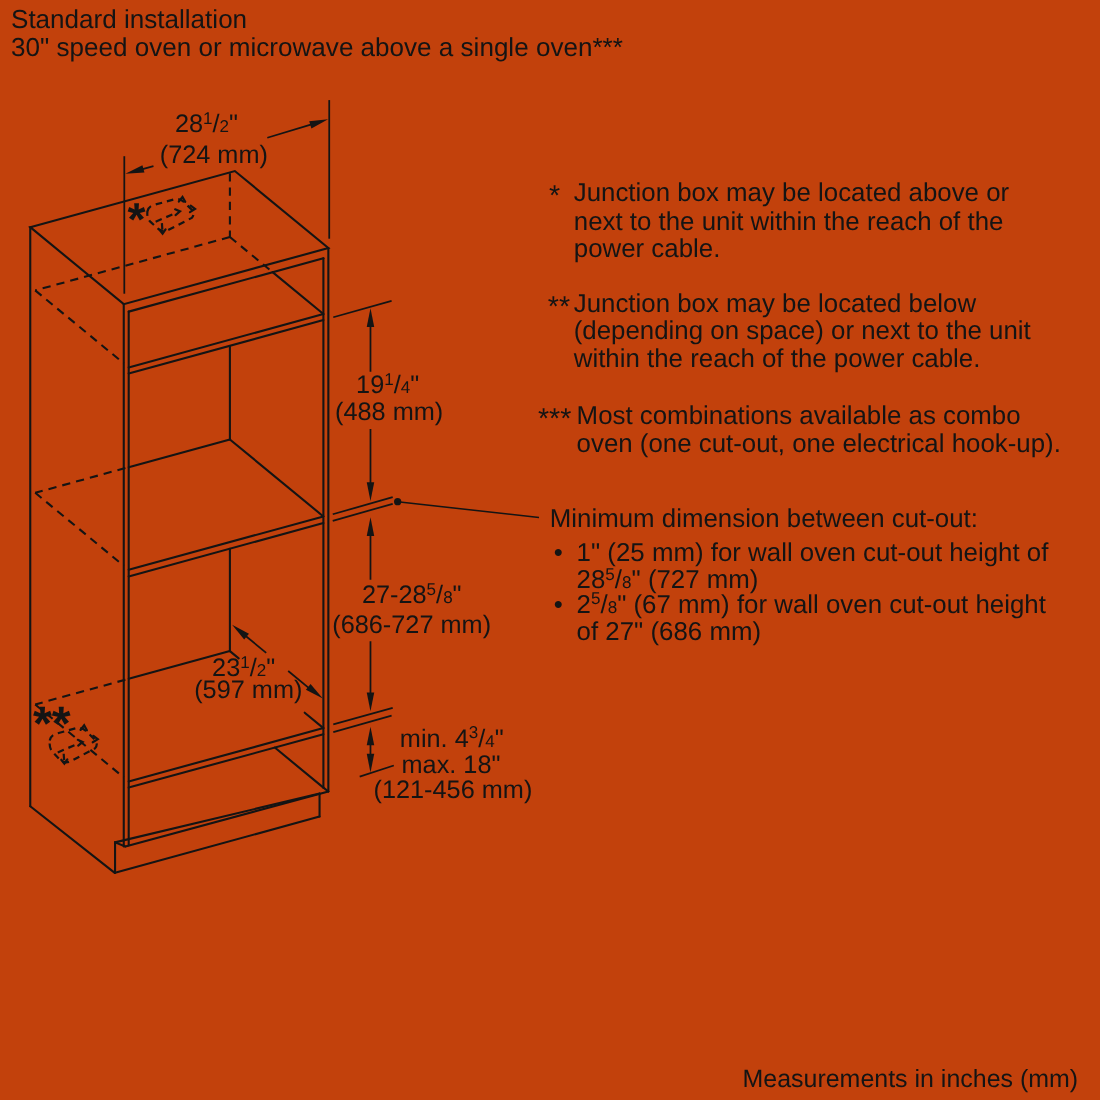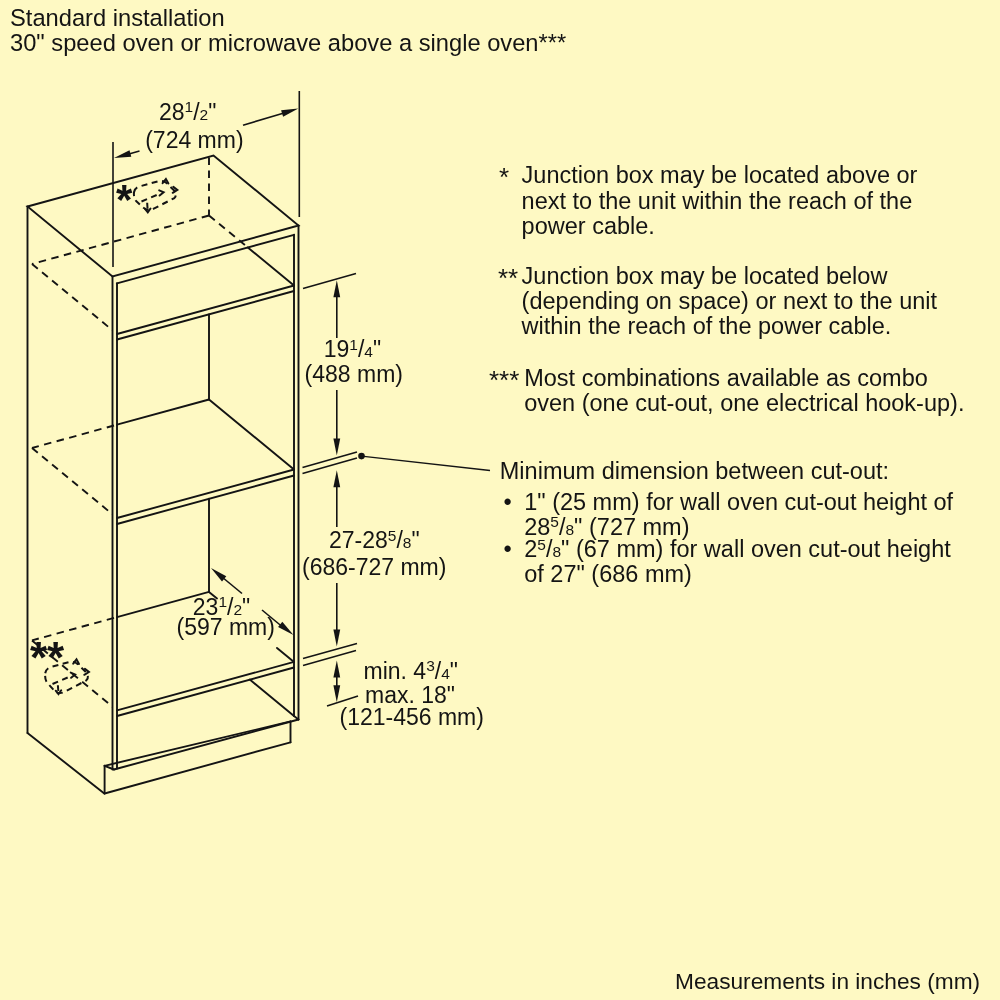--- a/index.html
+++ b/index.html
@@ -1,16 +1,16 @@
 <!DOCTYPE html>
 <html><head>
 <meta charset="utf-8">
 <style>
   html,body{margin:0;padding:0;background:#ffffff;}
-  #page{position:relative;width:1000px;height:1000px;background:#fef9c3;overflow:hidden;
+  #page{position:relative;width:1000px;height:1000px;background:#c2410c;overflow:hidden;
         font-family:"Liberation Sans", sans-serif;}
   svg{position:absolute;left:0;top:0;}
   text{font-family:"Liberation Sans", sans-serif;fill:#141414;}
 </style>
 </head>
 <body>
 <div id="page">
 <svg width="1000" height="1000" viewBox="0 0 1000 1000">
   <g id="solid" fill="none" stroke="#141414" stroke-width="1.9" stroke-linecap="round">
 

